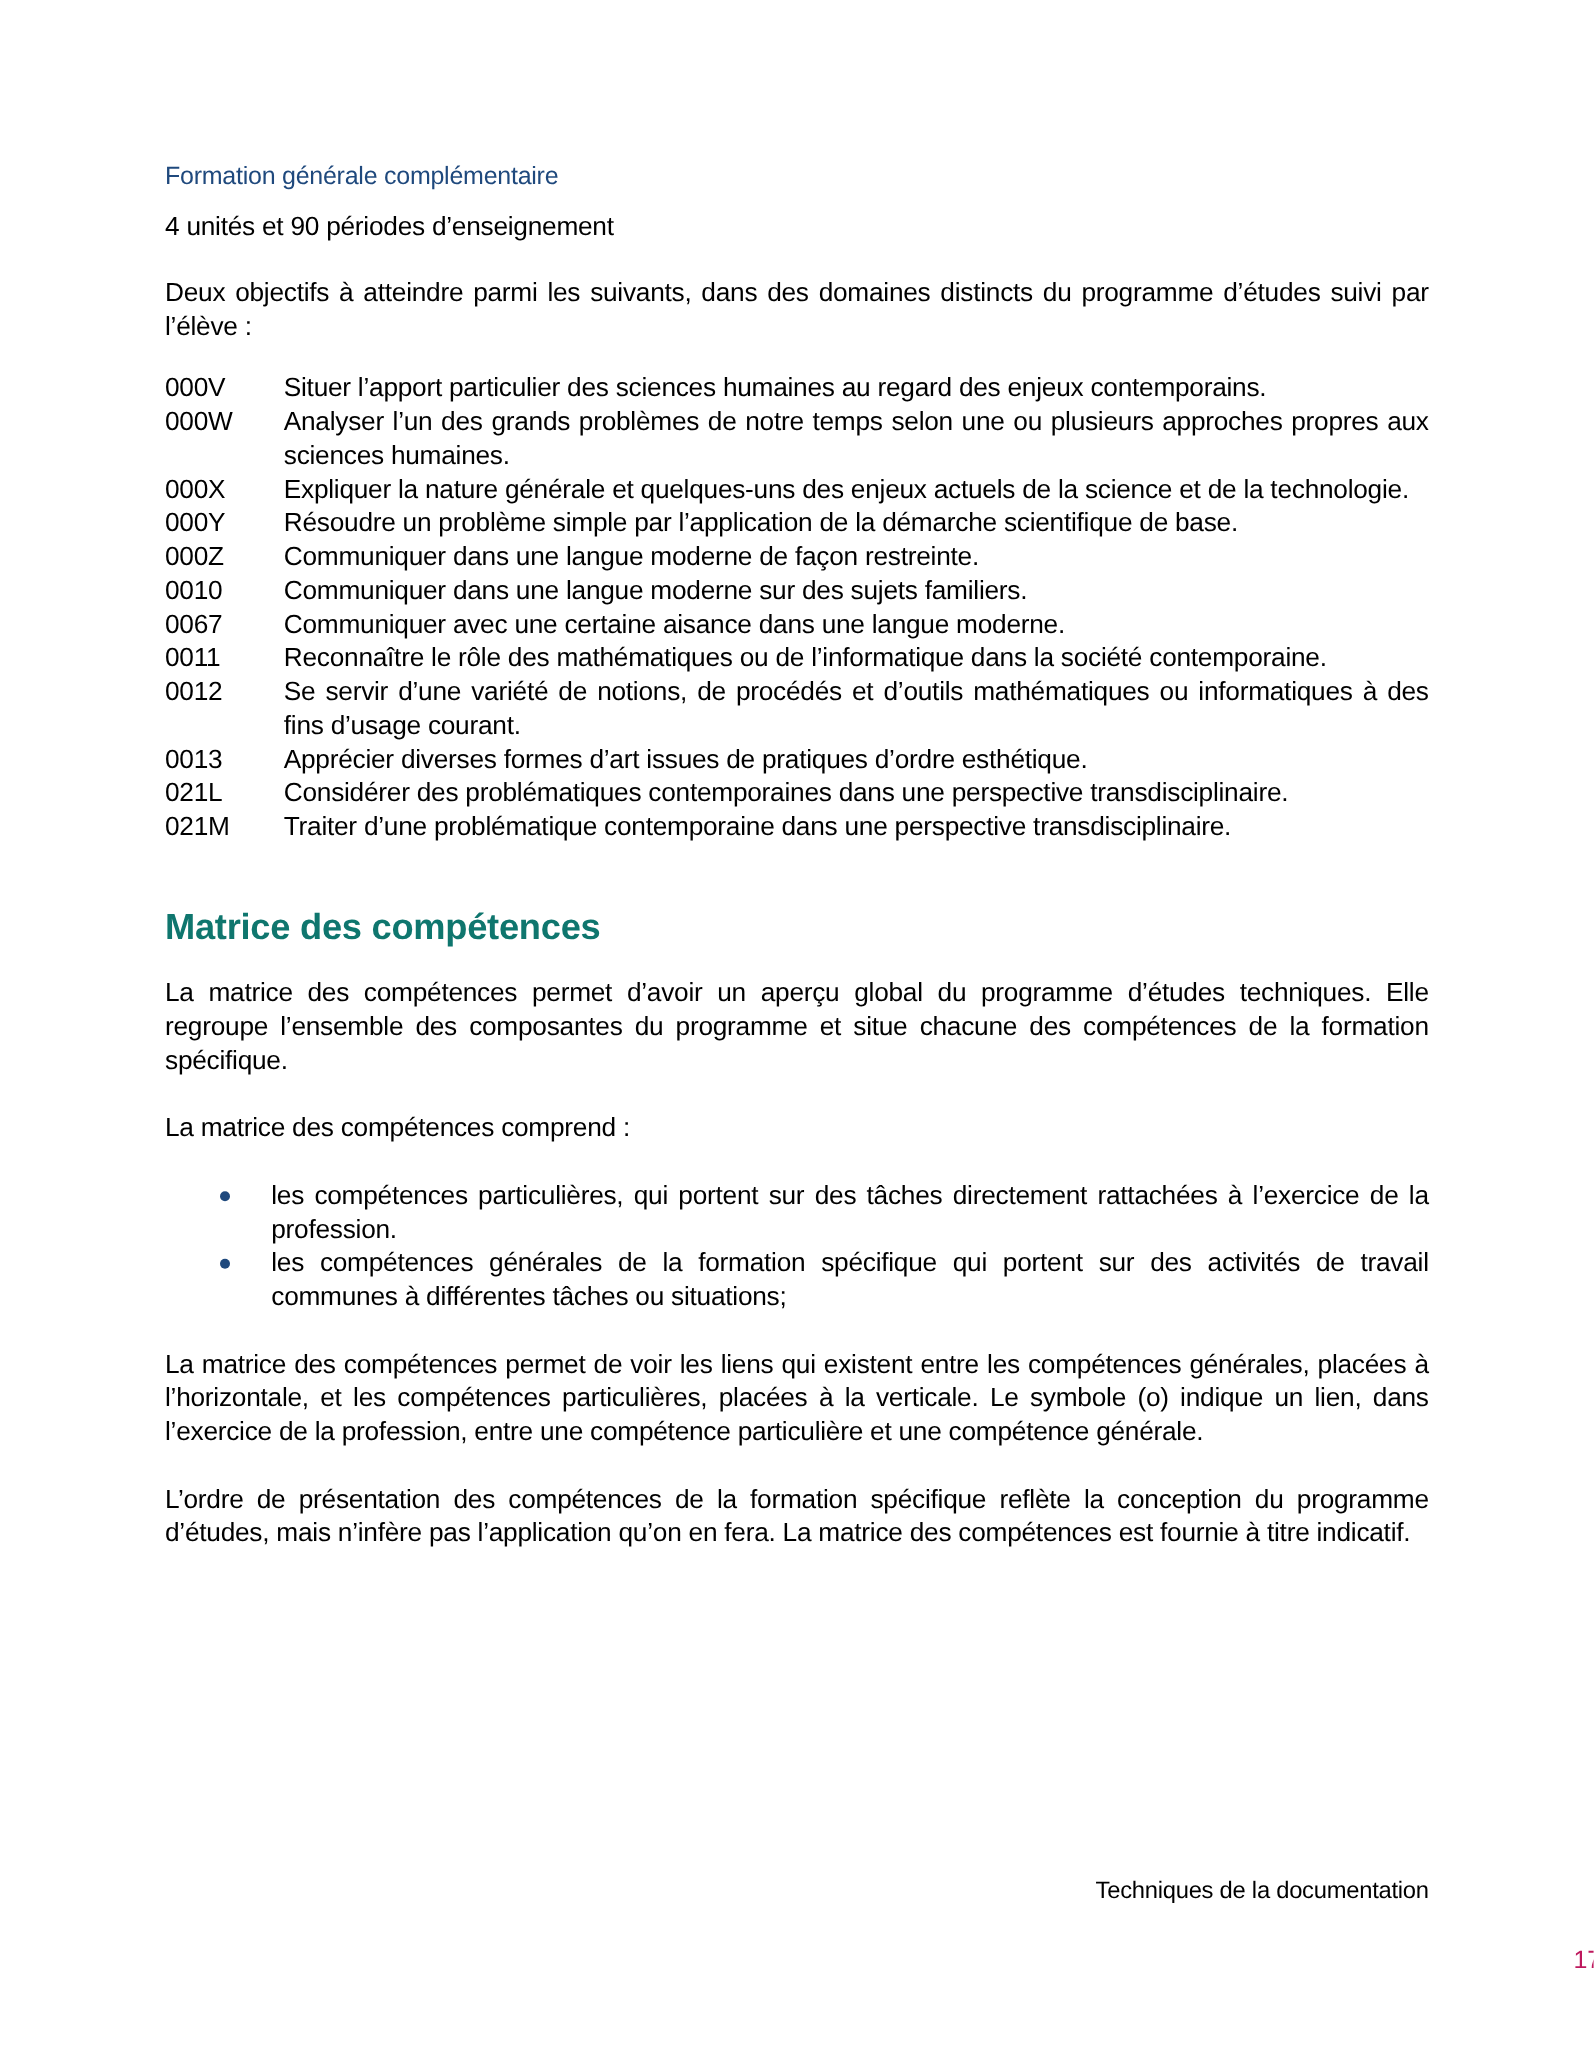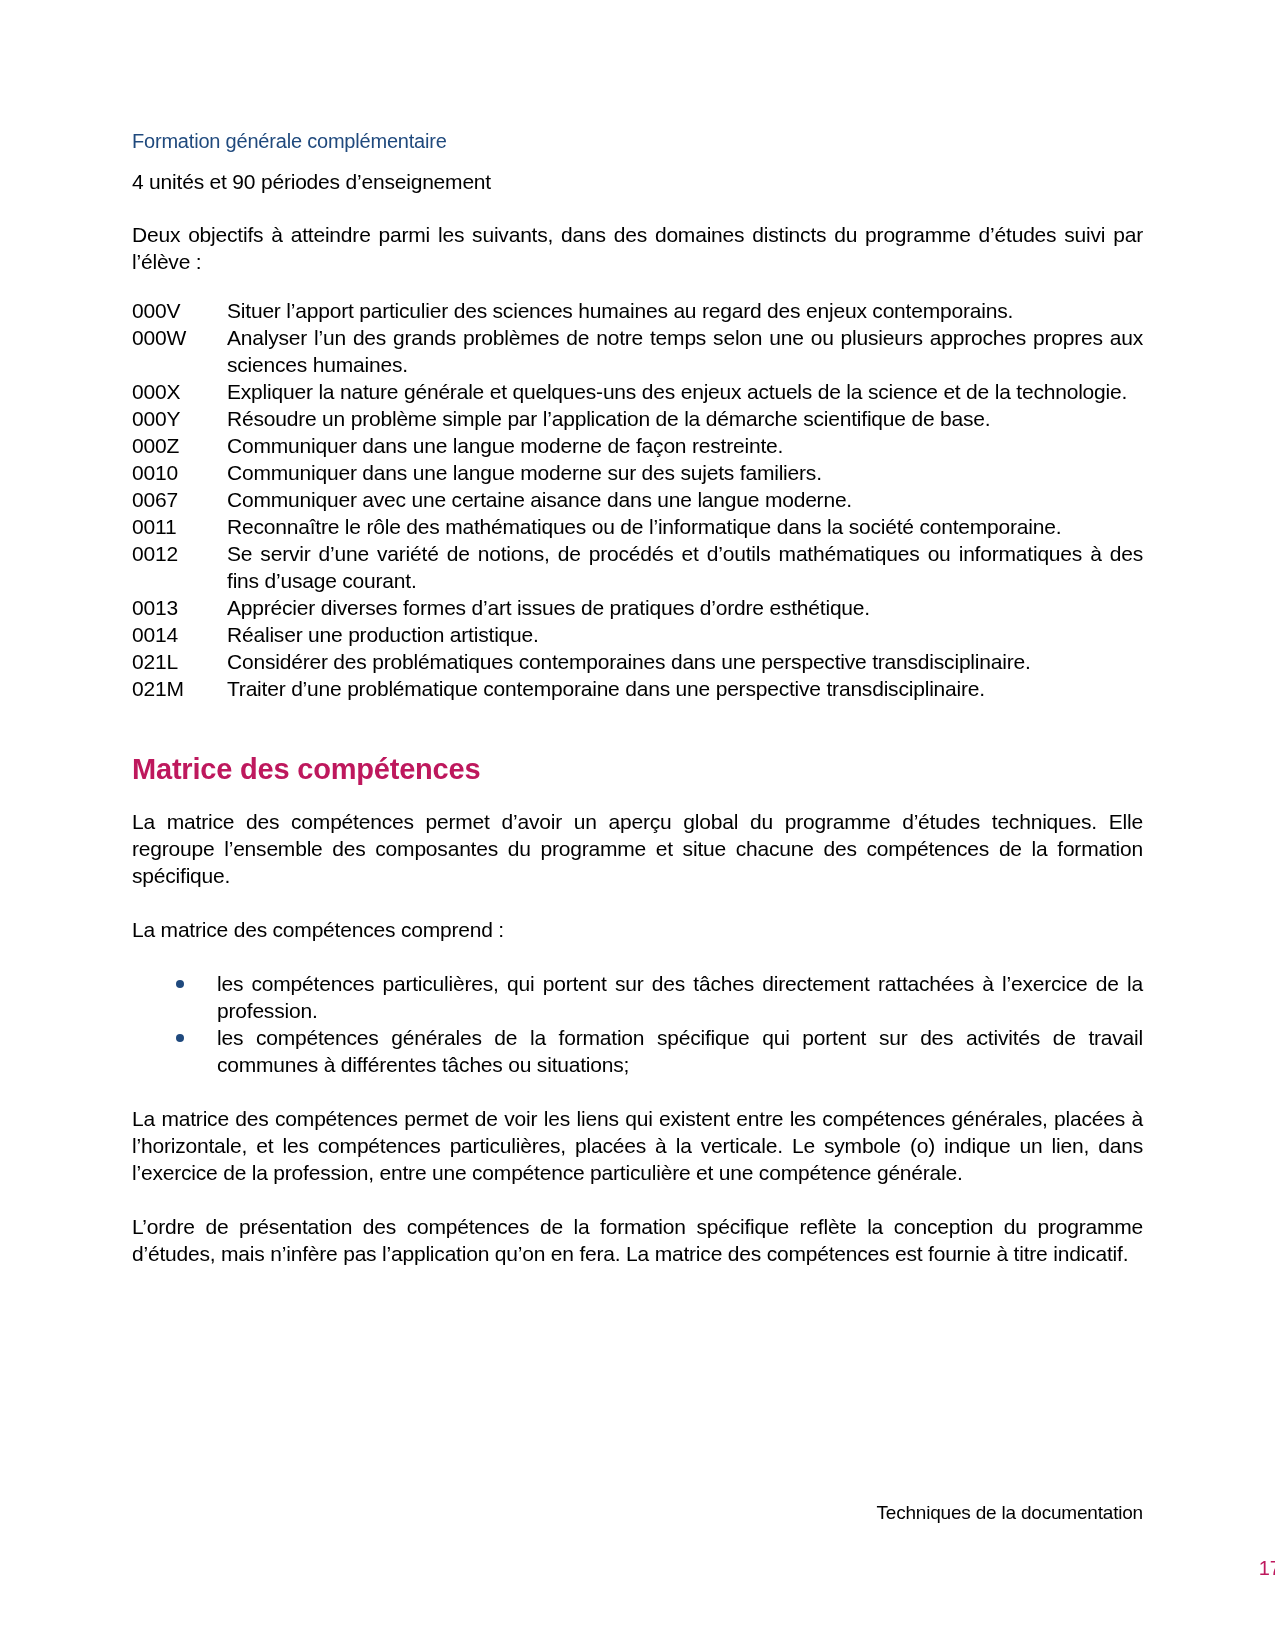--- a/index.html
+++ b/index.html
@@ -48,21 +48,21 @@
     flex: 0 0 95px;
   }
   .obj-text {
     flex: 1 1 auto;
     text-align: justify;
   }
   h2.matrix-title {
     font-size: 29px;
     line-height: 34px;
     font-weight: 700;
-    color: #be185d;
+    color: #0f766e;
     margin-top: 50px;
     margin-bottom: 22px;
     letter-spacing: -0.2px;
   }
   .para {
     text-align: justify;
     margin-bottom: 27px;
   }
   .list-intro { margin-bottom: 27px; }
   .bullet-list { margin-bottom: 27px; }
@@ -155,24 +155,20 @@
       </div>
       <div class="obj-row">
         <span class="obj-code">0012</span>
         <span class="obj-text">Se servir d’une variété de notions, de procédés et d’outils mathématiques ou informatiques à des fins d’usage courant.</span>
       </div>
       <div class="obj-row">
         <span class="obj-code">0013</span>
         <span class="obj-text">Apprécier diverses formes d’art issues de pratiques d’ordre esthétique.</span>
       </div>
       <div class="obj-row">
-        <span class="obj-code">0014</span>
-        <span class="obj-text">Réaliser une production artistique.</span>
-      </div>
-      <div class="obj-row">
         <span class="obj-code">021L</span>
         <span class="obj-text">Considérer des problématiques contemporaines dans une perspective transdisciplinaire.</span>
       </div>
       <div class="obj-row">
         <span class="obj-code">021M</span>
         <span class="obj-text">Traiter d’une problématique contemporaine dans une perspective transdisciplinaire.</span>
       </div>
     </div>
 
     <h2 class="matrix-title">Matrice des compétences</h2>

